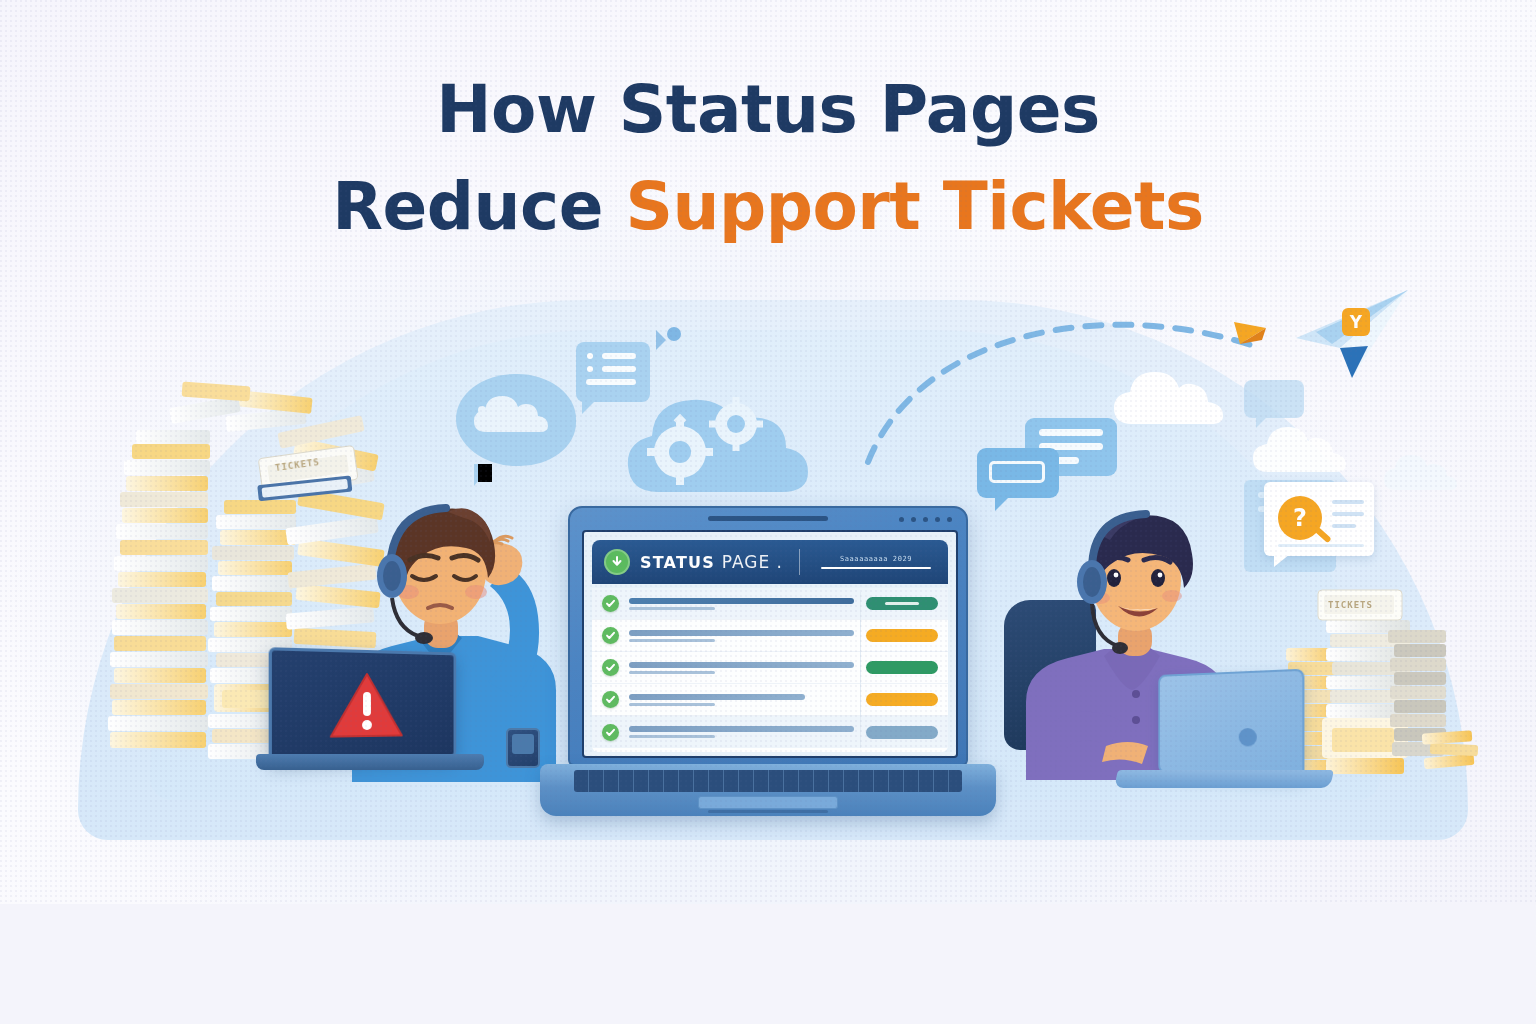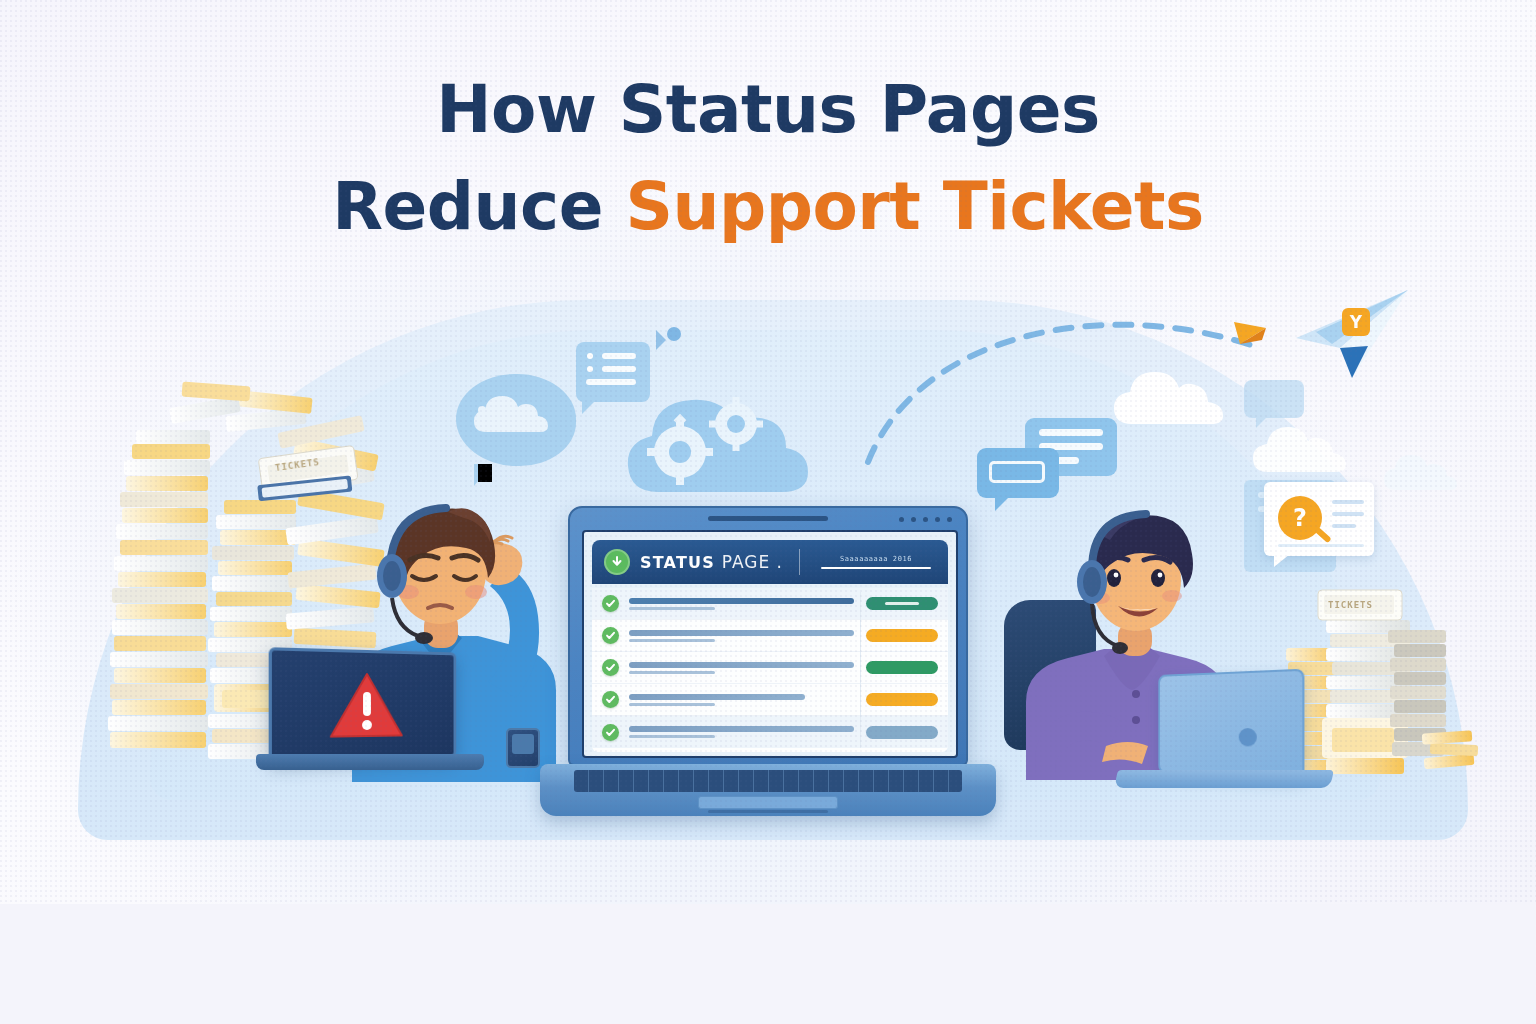--- a/index.html
+++ b/index.html
@@ -558,21 +558,21 @@
           <div class="sp-logo">
             <svg width="14" height="14" viewBox="0 0 14 14">
               <path d="M7 2 L7 9 M3.5 6 L7 9.8 L10.5 6" stroke="#fff" stroke-width="2" fill="none" stroke-linecap="round" stroke-linejoin="round"></path>
             </svg>
           </div>
           <div class="sp-title"><span>STATUS</span>
             <span class="lite">PAGE .</span>
           </div>
           <div class="sp-div"></div>
           <div class="sp-right">
-            <div class="sp-blurtext">Saaaaaaaaa  2016</div>
+            <div class="sp-blurtext">Saaaaaaaaa  2029</div>
             <div class="sp-underline"></div>
           </div>
         </div>
 
         <div class="sp-body">
           <div class="sp-split"></div>
 
           <div class="sp-row alt">
             <div class="sp-check">
               <svg width="11" height="11" viewBox="0 0 11 11">

